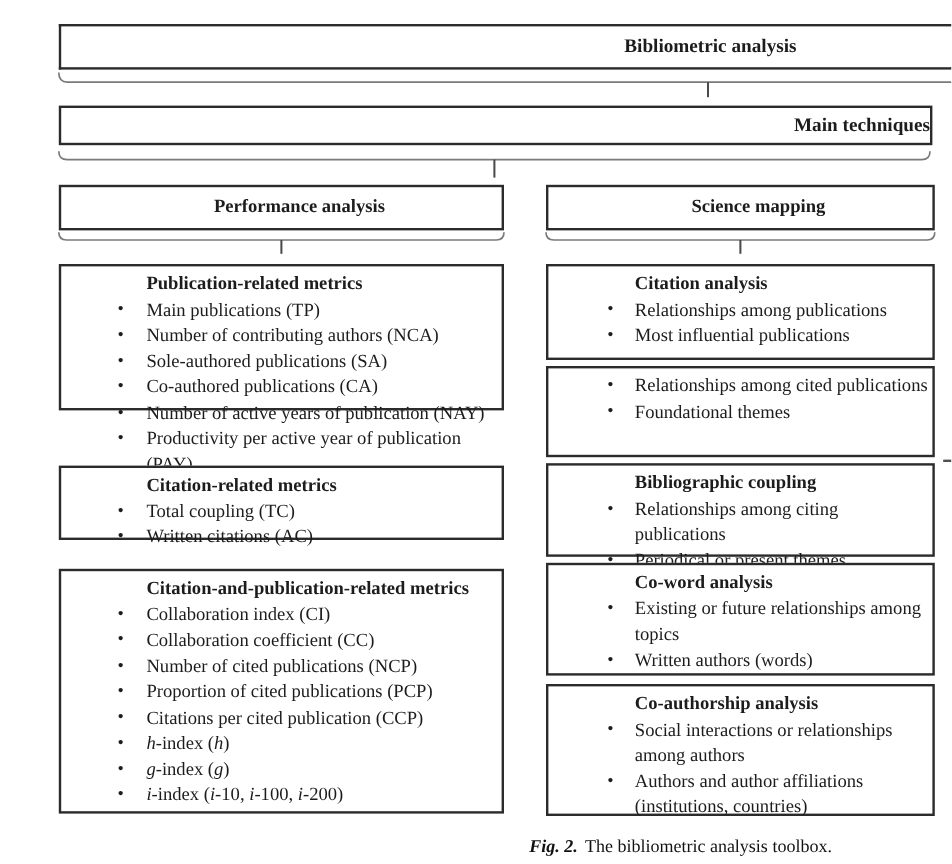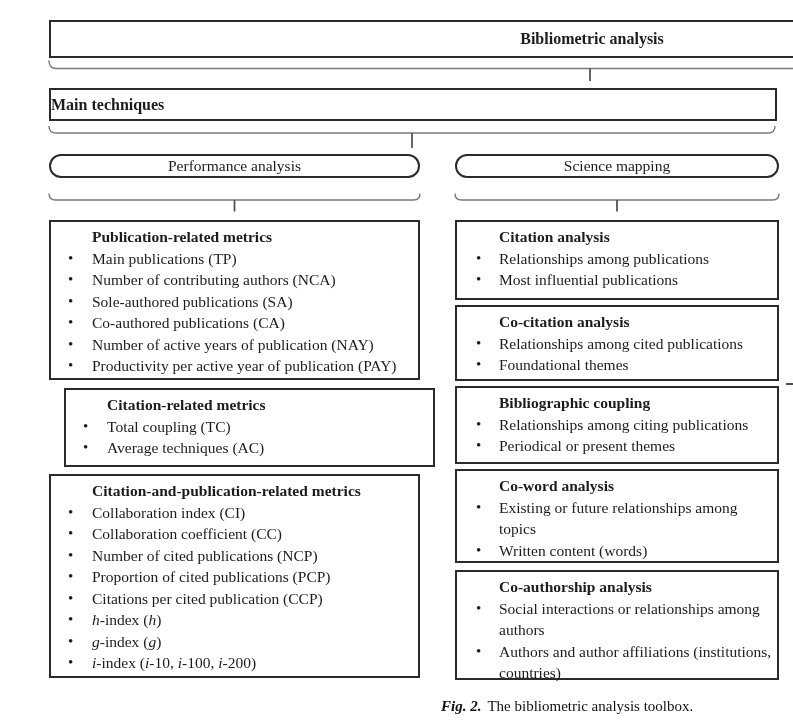--- a/index.html
+++ b/index.html
@@ -10,47 +10,48 @@
     background: #ffffff;
     overflow: hidden;
     font-family: "Liberation Serif", serif;
     color: #1c1c1c;
   }
   .box {
     position: absolute;
     background: #ffffff;
     border: 2px solid #2b2b2b;
     box-sizing: border-box;
+    padding-left: 30px;
   }
   
   .root-box {
     left: 49px; top: 20px; width: 744px; height: 38px;
     border-width: 2.5px; border-right: none;
   }
   .root-label {
     position: absolute; left: 541px; top: 50%;
     transform: translate(-50%, -50%);
     font-weight: bold; font-size: 16px; white-space: nowrap;
   }
   .main-box {
     left: 49px; top: 88px; width: 728px; height: 33px;
-    display: flex; align-items: center; justify-content: flex-start;
+    display: flex; align-items: center; justify-content: flex-end;
     font-weight: bold; font-size: 16px;
   }
   .header-box {
-    top: 154px; height: 24px;
+    top: 154px; height: 38px;
     display: flex; align-items: center; justify-content: center;
-    font-weight: normal; font-size: 15.5px; border-radius: 12px;
+    font-weight: bold; font-size: 15.5px;
   }
   .left-col  { left: 49px;  width: 371px; }
   .right-col { left: 455px; width: 324px; }
 
   
-  .pb1 { top: 220px; height: 160px; }
-  .pb2 { top: 388px; height: 79px; margin-left: 15px;  }
+  .pb1 { top: 220px; height: 122px; }
+  .pb2 { top: 388px; height: 62px;  }
   .pb3 { top: 474px; height: 204px; }
   .sb1 { top: 220px; height: 80px;  }
   .sb2 { top: 305px; height: 76px;  }
   .sb3 { top: 386px; height: 78px;  }
   .sb4 { top: 469px; height: 94px;  }
   .sb5 { top: 570px; height: 110px; }
 
   .box-content { padding-top: 4px; }
   .box-title {
     font-weight: bold; font-size: 15.5px; line-height: 21.5px;
@@ -133,21 +134,21 @@
         <li>Productivity per active year of publication (PAY)</li>
       </ul>
     </div>
   </div>
 
   <div class="box left-col pb2">
     <div class="box-content">
       <div class="box-title">Citation-related metrics</div>
       <ul class="metrics">
         <li>Total coupling (TC)</li>
-        <li>Average techniques (AC)</li>
+        <li>Written citations (AC)</li>
       </ul>
     </div>
   </div>
 
   <div class="box left-col pb3">
     <div class="box-content">
       <div class="box-title">Citation-and-publication-related metrics</div>
       <ul class="metrics">
         <li>Collaboration index (CI)</li>
         <li>Collaboration coefficient (CC)</li>
@@ -166,21 +167,20 @@
       <div class="box-title">Citation analysis</div>
       <ul class="metrics">
         <li>Relationships among publications</li>
         <li>Most influential publications</li>
       </ul>
     </div>
   </div>
 
   <div class="box right-col sb2">
     <div class="box-content">
-      <div class="box-title">Co-citation analysis</div>
       <ul class="metrics">
         <li>Relationships among cited publications</li>
         <li>Foundational themes</li>
       </ul>
     </div>
   </div>
 
   <div class="box right-col sb3">
     <div class="box-content">
       <div class="box-title">Bibliographic coupling</div>
@@ -189,21 +189,21 @@
         <li>Periodical or present themes</li>
       </ul>
     </div>
   </div>
 
   <div class="box right-col sb4">
     <div class="box-content">
       <div class="box-title">Co-word analysis</div>
       <ul class="metrics">
         <li>Existing or future relationships among topics</li>
-        <li>Written content (words)</li>
+        <li>Written authors (words)</li>
       </ul>
     </div>
   </div>
 
   <div class="box right-col sb5">
     <div class="box-content">
       <div class="box-title">Co-authorship analysis</div>
       <ul class="metrics">
         <li>Social interactions or relationships among authors</li>
         <li>Authors and author affiliations (institutions, countries)</li>

